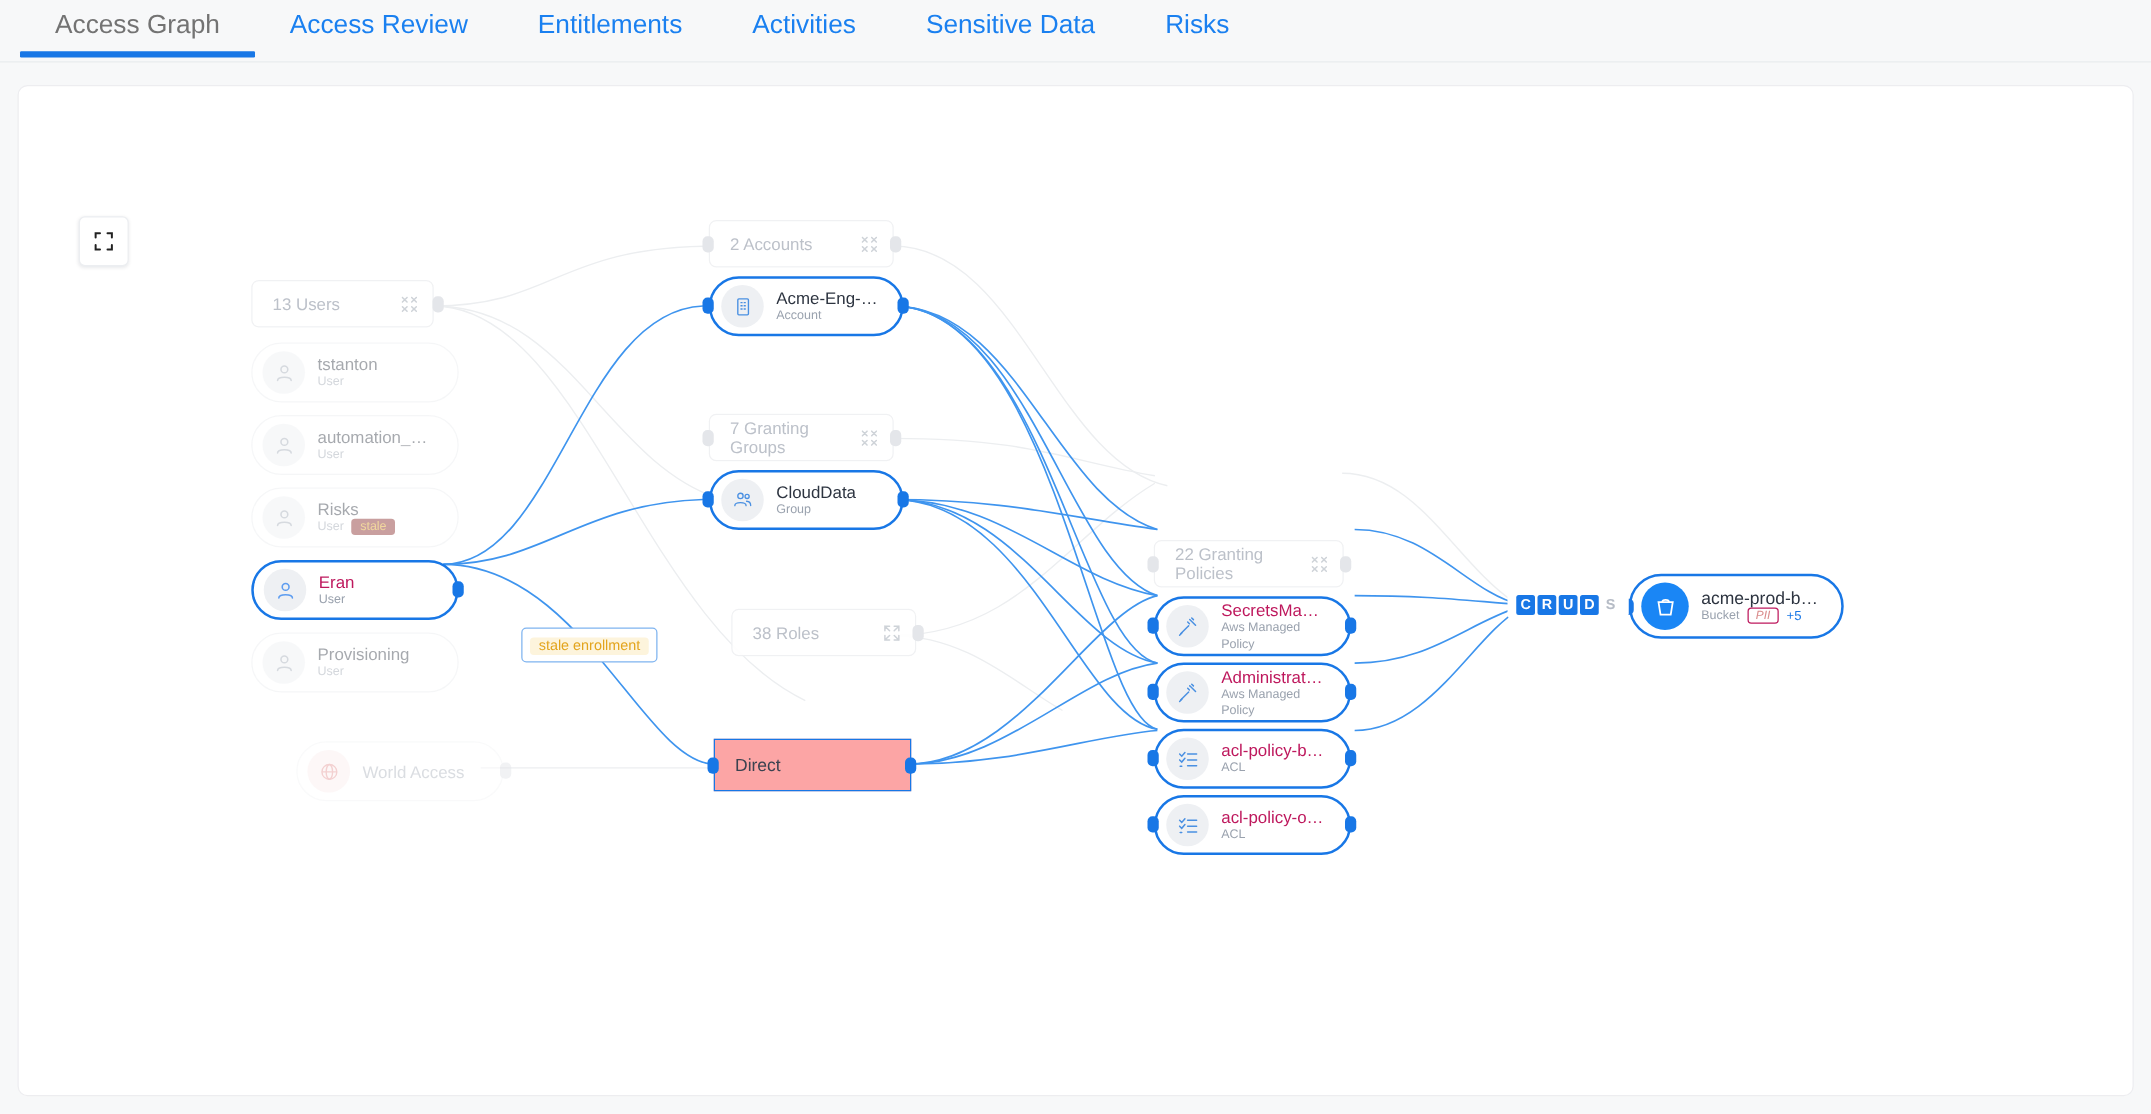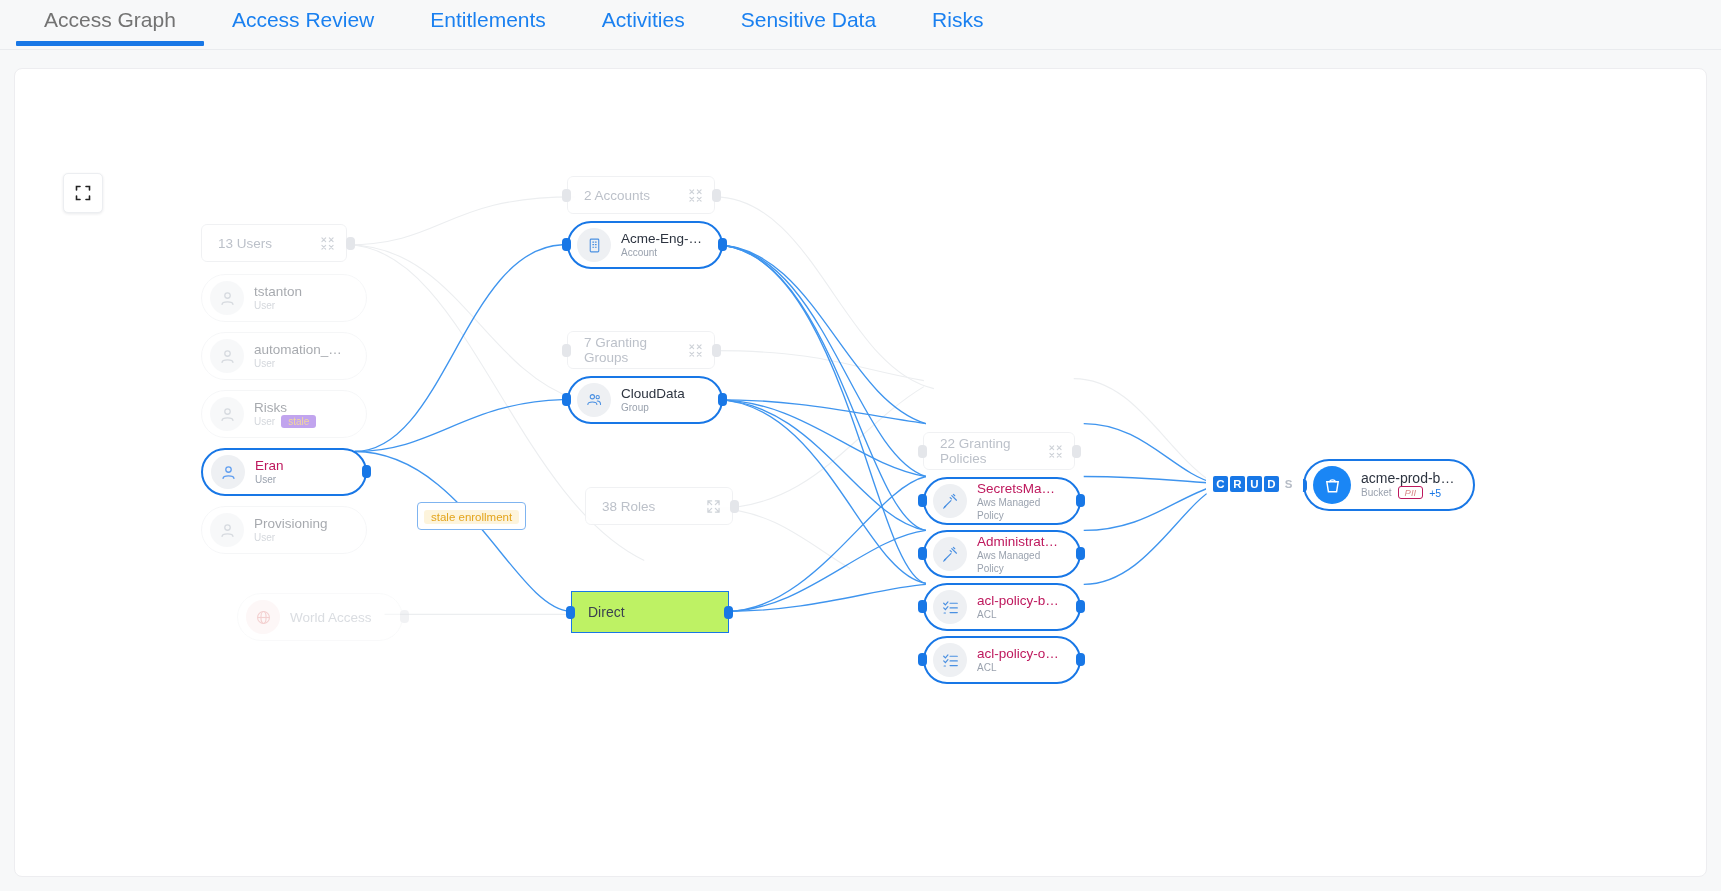--- a/index.html
+++ b/index.html
@@ -100,21 +100,21 @@
   .pill .t1 {
     font-size: 13.5px; color: #2d3440; line-height: 15px;
     white-space: nowrap; overflow: hidden; text-overflow: ellipsis;
   }
   .pill.sel .t1 { color: #be185d; }
   .pill .t2row { display: flex; align-items: center; gap: 6px; }
   .pill .t2 { font-size: 10px; color: #9aa2ae; line-height: 13px; }
 
   .badge-stale {
     font-size: 10px; color: #e0a21a;
-    background: #6d28d9; border-radius: 3px;
+    background: #7f1d1d; border-radius: 3px;
     padding: 1px 7px;
   }
   .badge-pii {
     font-size: 9.5px; color: #d98a8a;
     border: 1px solid #be185d; border-radius: 3px;
     padding: 0px 6px;
     font-style: italic;
   }
   .plus5 { font-size: 10.5px; color: #1877e6; }
 
@@ -128,21 +128,21 @@
     padding: 0 12px 0 16px;
     color: #b9bec7;
     font-size: 13.5px;
     justify-content: space-between;
     opacity: .95;
   }
   .grp .gi { opacity: .85; display: flex; align-items: center; }
 
   
   .rect {
-    background: #bef264;
+    background: #fca5a5;
     border: 1.8px solid #1877e6;
     height: 42px;
     display: flex; align-items: center;
     padding: 0 16px;
     font-size: 14px;
     color: #3b4250;
     min-width: 158px;
   }
 
   

